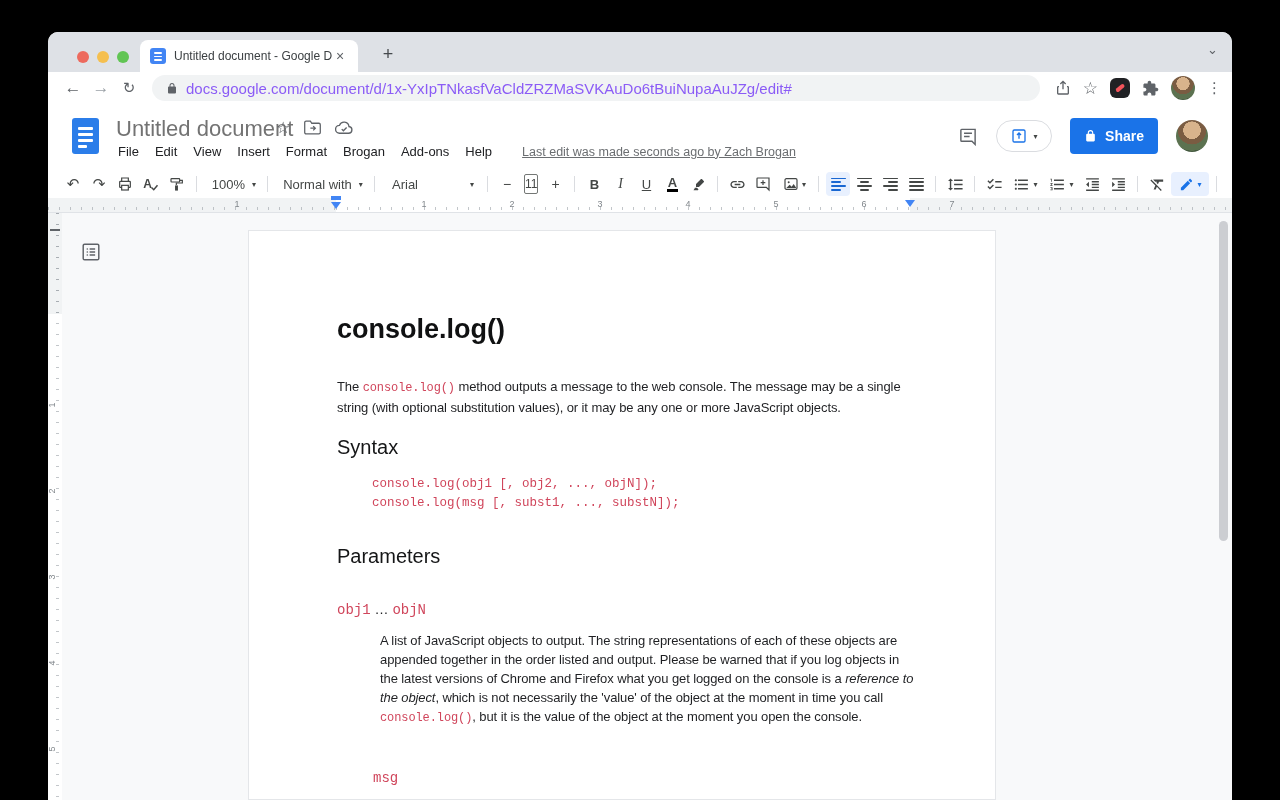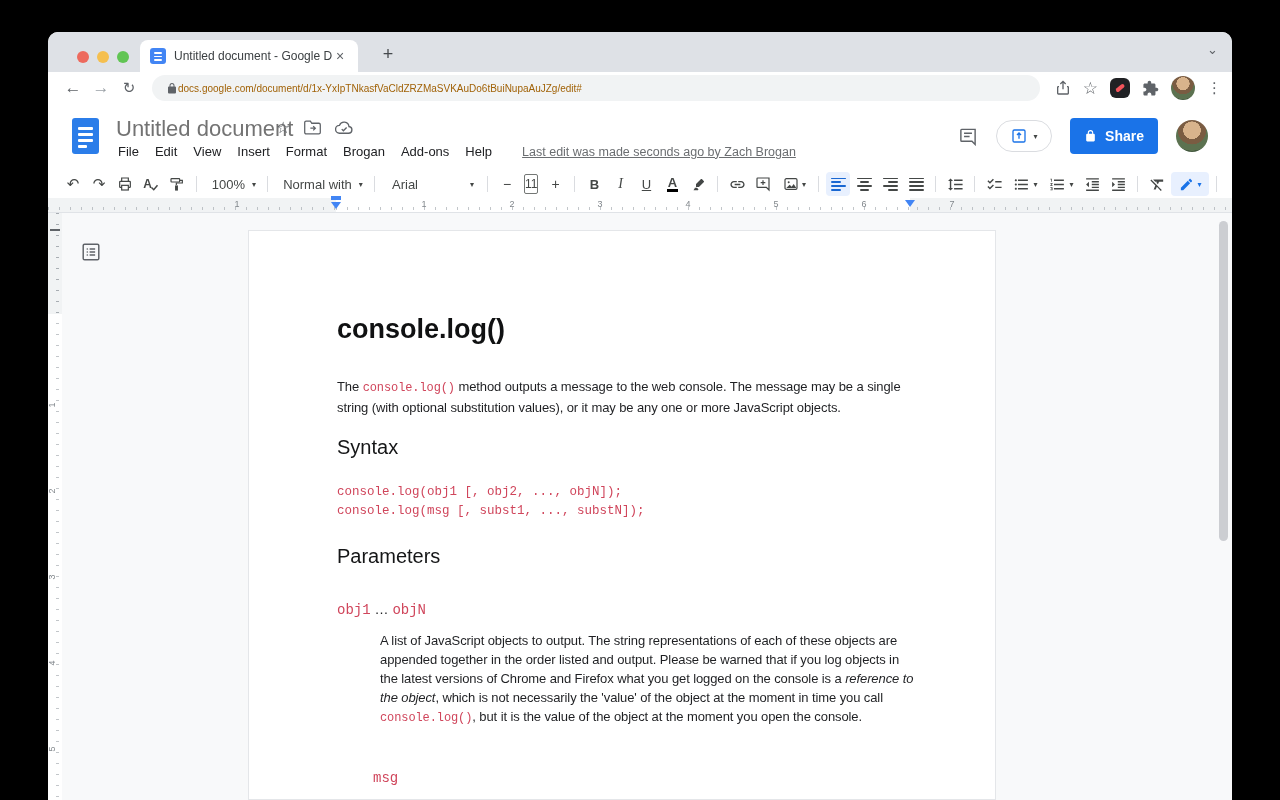--- a/index.html
+++ b/index.html
@@ -17,21 +17,21 @@
     display:flex;align-items:center;justify-content:center;}
   .tab-chevron{position:absolute;right:14px;top:10px;color:#5f6368;font-size:13px;}
   .docsicon{width:16px;height:16px;border-radius:3px;background:#4285f4;position:relative;flex:none;}
   .docsicon i{position:absolute;left:4px;right:4px;height:1.6px;background:#fff;border-radius:1px;}
   
   .urlrow{position:absolute;left:0;top:40px;width:100%;height:32px;background:#fff;}
   .navbtn{position:absolute;top:3px;width:26px;height:26px;display:flex;align-items:center;
     justify-content:center;color:#5f6368;font-size:17px;}
   .omnibox{position:absolute;left:104px;top:3px;width:888px;height:26px;background:#f1f3f4;
     border-radius:13px;display:flex;align-items:center;padding:0 14px;box-sizing:border-box;}
-  .urltext{font-size:10px;color:#a16207;white-space:nowrap;overflow:hidden;}
+  .urltext{font-size:15px;color:#8b5cf6;margin-left:8px;white-space:nowrap;overflow:hidden;}
   .chromeright{position:absolute;right:10px;top:3px;height:26px;display:flex;align-items:center;gap:12px;}
   .exticon{width:20px;height:20px;border-radius:6px;background:#202124;position:relative;}
   .exticon i{position:absolute;left:5px;top:8px;width:10px;height:3.5px;border-radius:2px;
     background:#f2545b;transform:rotate(-40deg);}
   .avatar{border-radius:50%;background:radial-gradient(circle at 50% 32%,#d8b38c 0 32%,#7a5c42 33% 52%,#5c7250 53% 75%,#44593e 76% 100%);}
   
   .dheader{position:absolute;left:0;top:72px;width:100%;height:66px;background:#fff;}
   .appicon{position:absolute;left:24px;top:14px;width:27px;height:36px;border-radius:3px;
     background:#2b7de9;}
   .appicon i{position:absolute;left:6px;right:6px;height:2.5px;background:#fff;border-radius:1px;}
@@ -398,21 +398,21 @@
           <circle cx="8" cy="12" r="0.9" fill="#5f6368" stroke="none"></circle>
           <circle cx="8" cy="15.3" r="0.9" fill="#5f6368" stroke="none"></circle>
           <path d="M10.5 8.7h6M10.5 12h6M10.5 15.3h6"></path>
         </svg>
     </div>
 
     <div class="page doc">
       <h1>console.log()</h1>
       <p class="para" style="top:146px;width:580px;margin:0;">The <span class="codespan">console.log()</span> method outputs a message to the web console. The message may be a single string (with optional substitution values), or it may be any one or more JavaScript objects.</p>
       <h2 class="h2" style="top:205px;">Syntax</h2>
-      <div class="codeblock" style="top:252px;">console.log(obj1 [, obj2, ..., objN]);
+      <div class="codeblock" style="top:244px;margin-left:35px;">console.log(obj1 [, obj2, ..., objN]);
 console.log(msg [, subst1, ..., substN]);</div>
       <h2 class="h2" style="top:314px;">Parameters</h2>
       <div class="term" style="top:370px;"><span class="codespan">obj1</span> … <span class="codespan">objN</span></div>
       <p class="para" style="top:400px;left:131px;width:540px;margin:0;">A list of JavaScript objects to output. The string representations of each of these objects are appended together in the order listed and output. Please be warned that if you log objects in the latest versions of Chrome and Firefox what you get logged on the console is a <em>reference to the object</em>, which is not necessarily the 'value' of the object at the moment in time you call <span class="codespan">console.log()</span>, but it is the value of the object at the moment you open the console.</p>
       <div class="term" style="top:538px;margin-left:36px;"><span class="codespan">msg</span></div>
     </div>
 
     <div class="scrollthumb"></div>
   </div>
 

